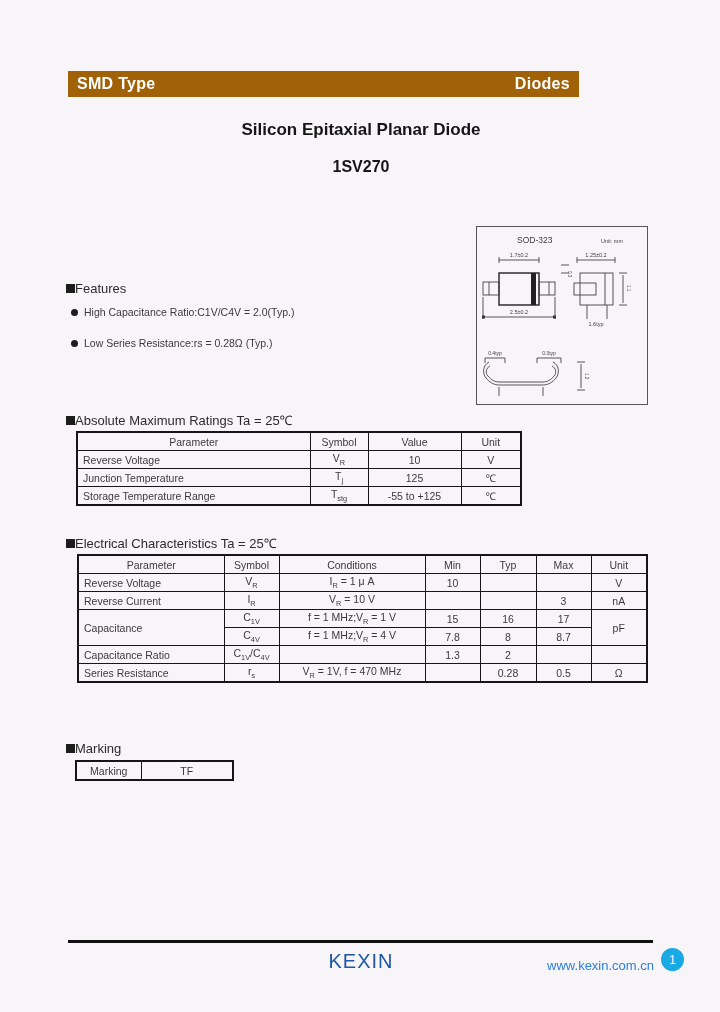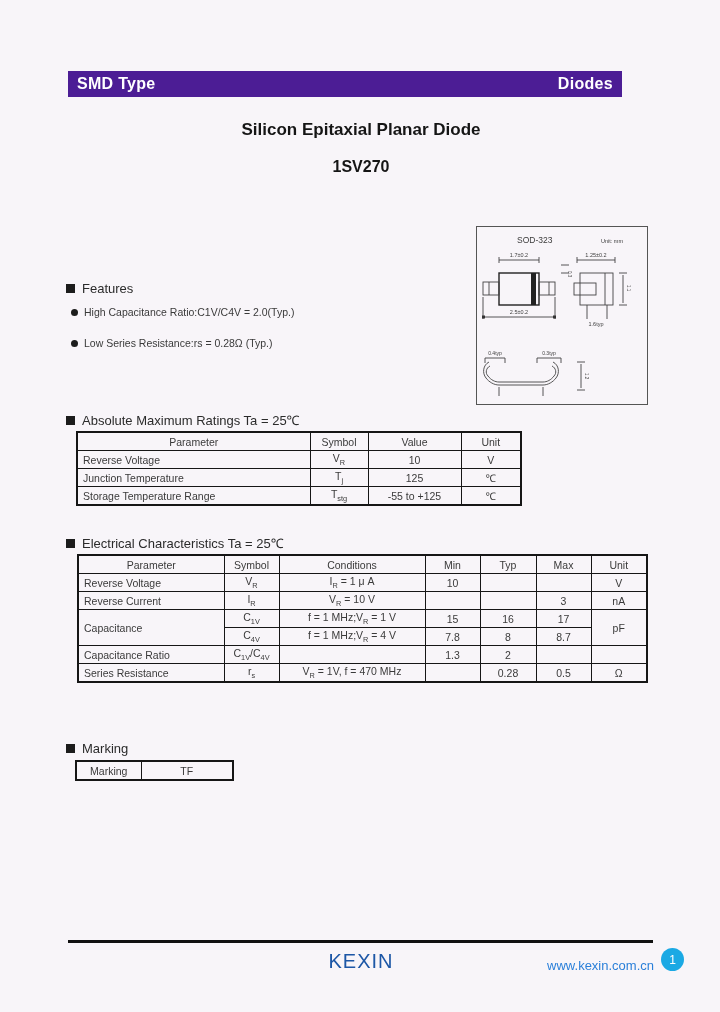--- a/index.html
+++ b/index.html
@@ -1,27 +1,27 @@
 <!DOCTYPE html>
 <html><head>
 <meta charset="utf-8">
 <style>
   html,body{margin:0;padding:0;background:#e9e6ea;}
   .page{position:relative;width:720px;height:1012px;background:#f8f5f9;
         font-family:"Liberation Sans",sans-serif;color:#3a3a3a;overflow:hidden;}
-  .bar{position:absolute;left:68px;top:71px;width:554px;height:26px;background:#4c1d95;
+  .bar{position:absolute;left:68px;top:71px;width:511px;height:26px;background:#a16207;
        display:flex;justify-content:space-between;align-items:center;padding:0 9px;box-sizing:border-box;}
   .bar span{color:#fff;font-size:16px;font-weight:bold;letter-spacing:0.3px;}
   .doc-title{position:absolute;left:68px;top:120px;width:586px;text-align:center;
              font-size:17px;font-weight:bold;color:#151515;}
   .part-no{position:absolute;left:68px;top:158px;width:586px;text-align:center;
            font-size:16px;font-weight:bold;color:#151515;}
   .pkg-box{position:absolute;left:476px;top:226px;width:170px;height:177px;
            border:1px solid #555;background:transparent;}
-  .sec-head{position:absolute;display:flex;align-items:center;gap:7px;
+  .sec-head{position:absolute;display:flex;align-items:center;
             font-size:13px;color:#2b2b2b;}
   .sq{width:9px;height:9px;background:#1c1c1c;flex:0 0 auto;}
   .feat{position:absolute;display:flex;align-items:center;gap:6px;font-size:10.5px;color:#3a3a3a;}
   .dot{width:7px;height:7px;border-radius:50%;background:#1c1c1c;flex:0 0 auto;}
   table.dtable{position:absolute;border-collapse:collapse;table-layout:fixed;
                border:2px solid #161616;}
   .dtable th,.dtable td{border:1px solid #161616;font-weight:normal;font-size:10.5px;
         color:#3a3a3a;text-align:center;height:17px;padding:0 3px;overflow:hidden;white-space:nowrap;}
   .dtable .pl{text-align:left;padding-left:5px;}
   sub{font-size:0.7em;}

